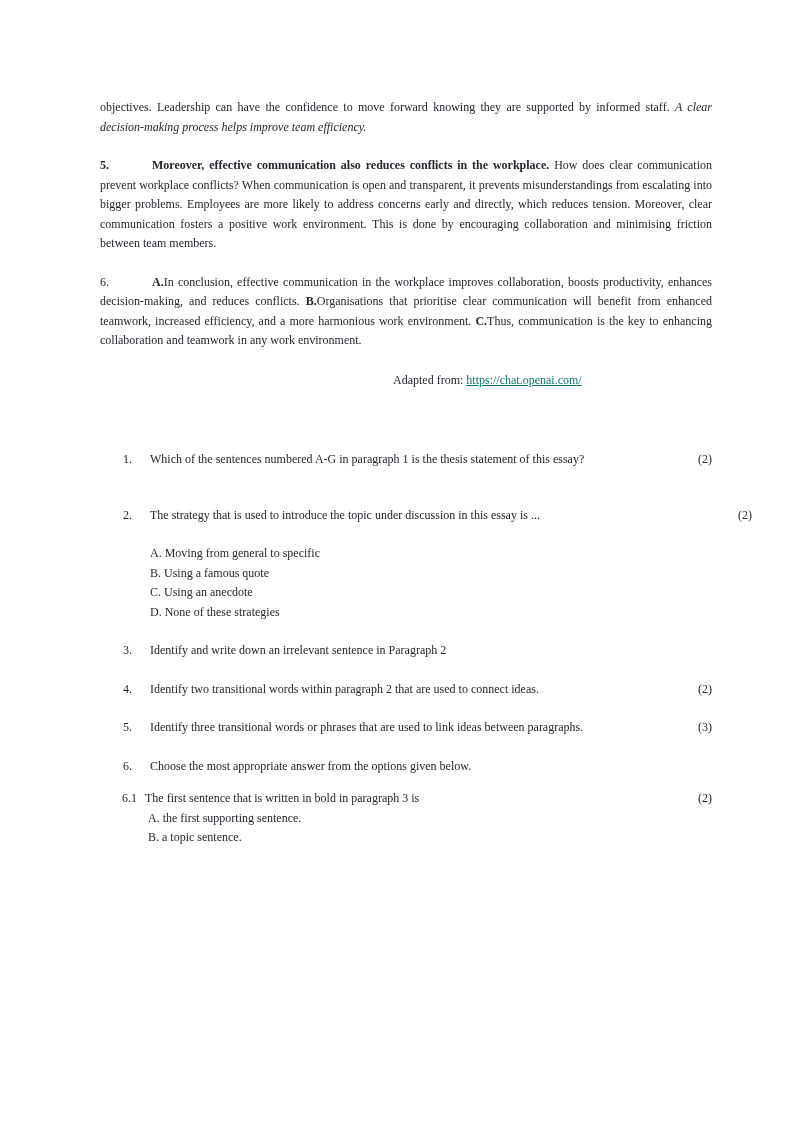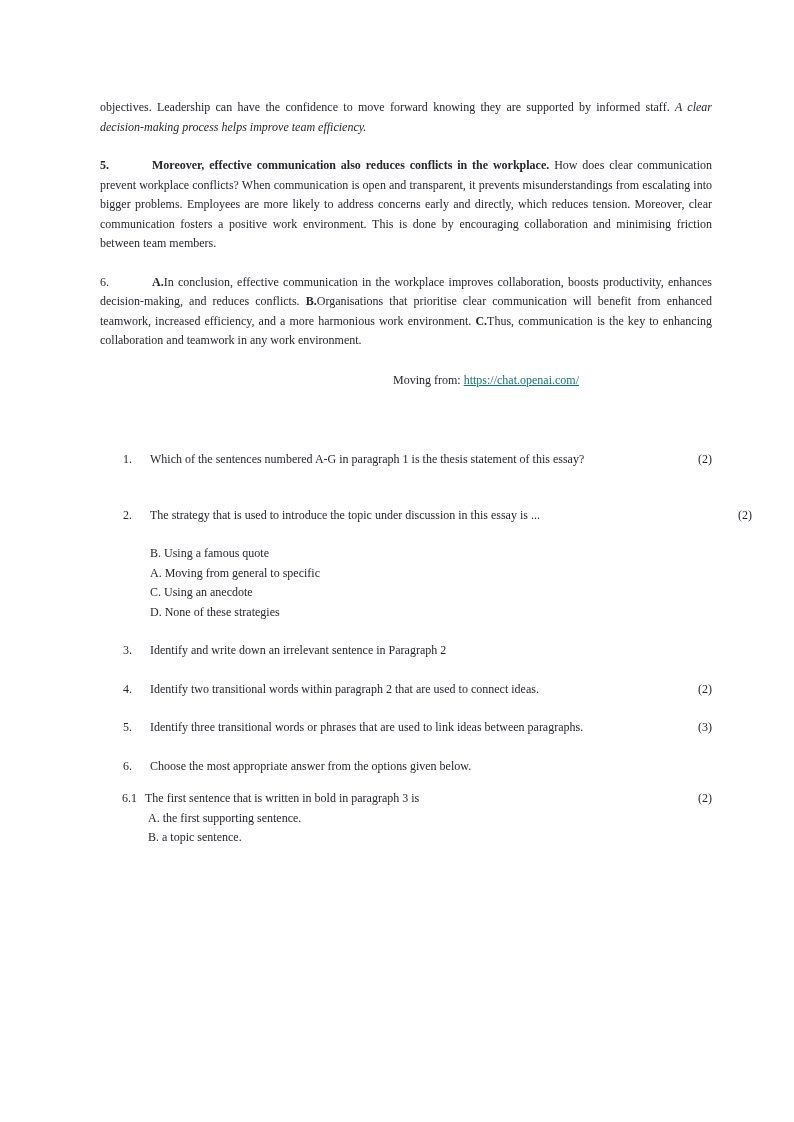--- a/index.html
+++ b/index.html
@@ -98,39 +98,39 @@
 
 <div class="page">
   <div class="content">
 
     <p class="para"><span>objectives. Leadership can have the confidence to move forward knowing they are supported by informed staff. </span><em>A clear decision-making process helps improve team efficiency.</em></p>
 
     <p class="para"><b class="pnum">5.</b><b>Moreover, effective communication also reduces conflicts in the workplace.</b><span> How does clear communication prevent workplace conflicts? When communication is open and transparent, it prevents misunderstandings from escalating into bigger problems. Employees are more likely to address concerns early and directly, which reduces tension. Moreover, clear communication fosters a positive work environment. This is done by encouraging collaboration and minimising friction between team members.</span></p>
 
     <p class="para"><span class="pnum">6.</span><b>A.</b><span>In conclusion, effective communication in the workplace improves collaboration, boosts productivity, enhances decision-making, and reduces conflicts. </span><b>B.</b><span>Organisations that prioritise clear communication will benefit from enhanced teamwork, increased efficiency, and a more harmonious work environment. </span><b>C.</b><span>Thus, communication is the key to enhancing collaboration and teamwork in any work environment.</span></p>
 
-    <p class="para source-line"><span>Moving from: </span><a class="source-link" href="#">https://chat.openai.com/</a></p>
+    <p class="para source-line"><span>Adapted from: </span><a class="source-link" href="#">https://chat.openai.com/</a></p>
 
     <div class="questions">
 
       <div class="q">
         <span class="qnum">1.</span>
         <div class="qtext">Which of the sentences numbered A-G in paragraph 1 is the thesis statement of this essay?</div>
         <span class="marks-bottom">(2)</span>
       </div>
 
       <div class="q">
         <span class="qnum">2.</span>
         <div class="statement">
           <span>The strategy that is used to introduce the topic under discussion in this essay is ...</span>
           <span class="marks-top">(2)</span>
         </div>
         <ul class="options">
+          <li>A. Moving from general to specific</li>
           <li>B. Using a famous quote</li>
-          <li>A. Moving from general to specific</li>
           <li>C. Using an anecdote</li>
           <li>D. None of these strategies</li>
         </ul>
       </div>
 
       <div class="q">
         <span class="qnum">3.</span>
         <div class="qtext">Identify and write down an irrelevant sentence in Paragraph 2</div>
       </div>
 

